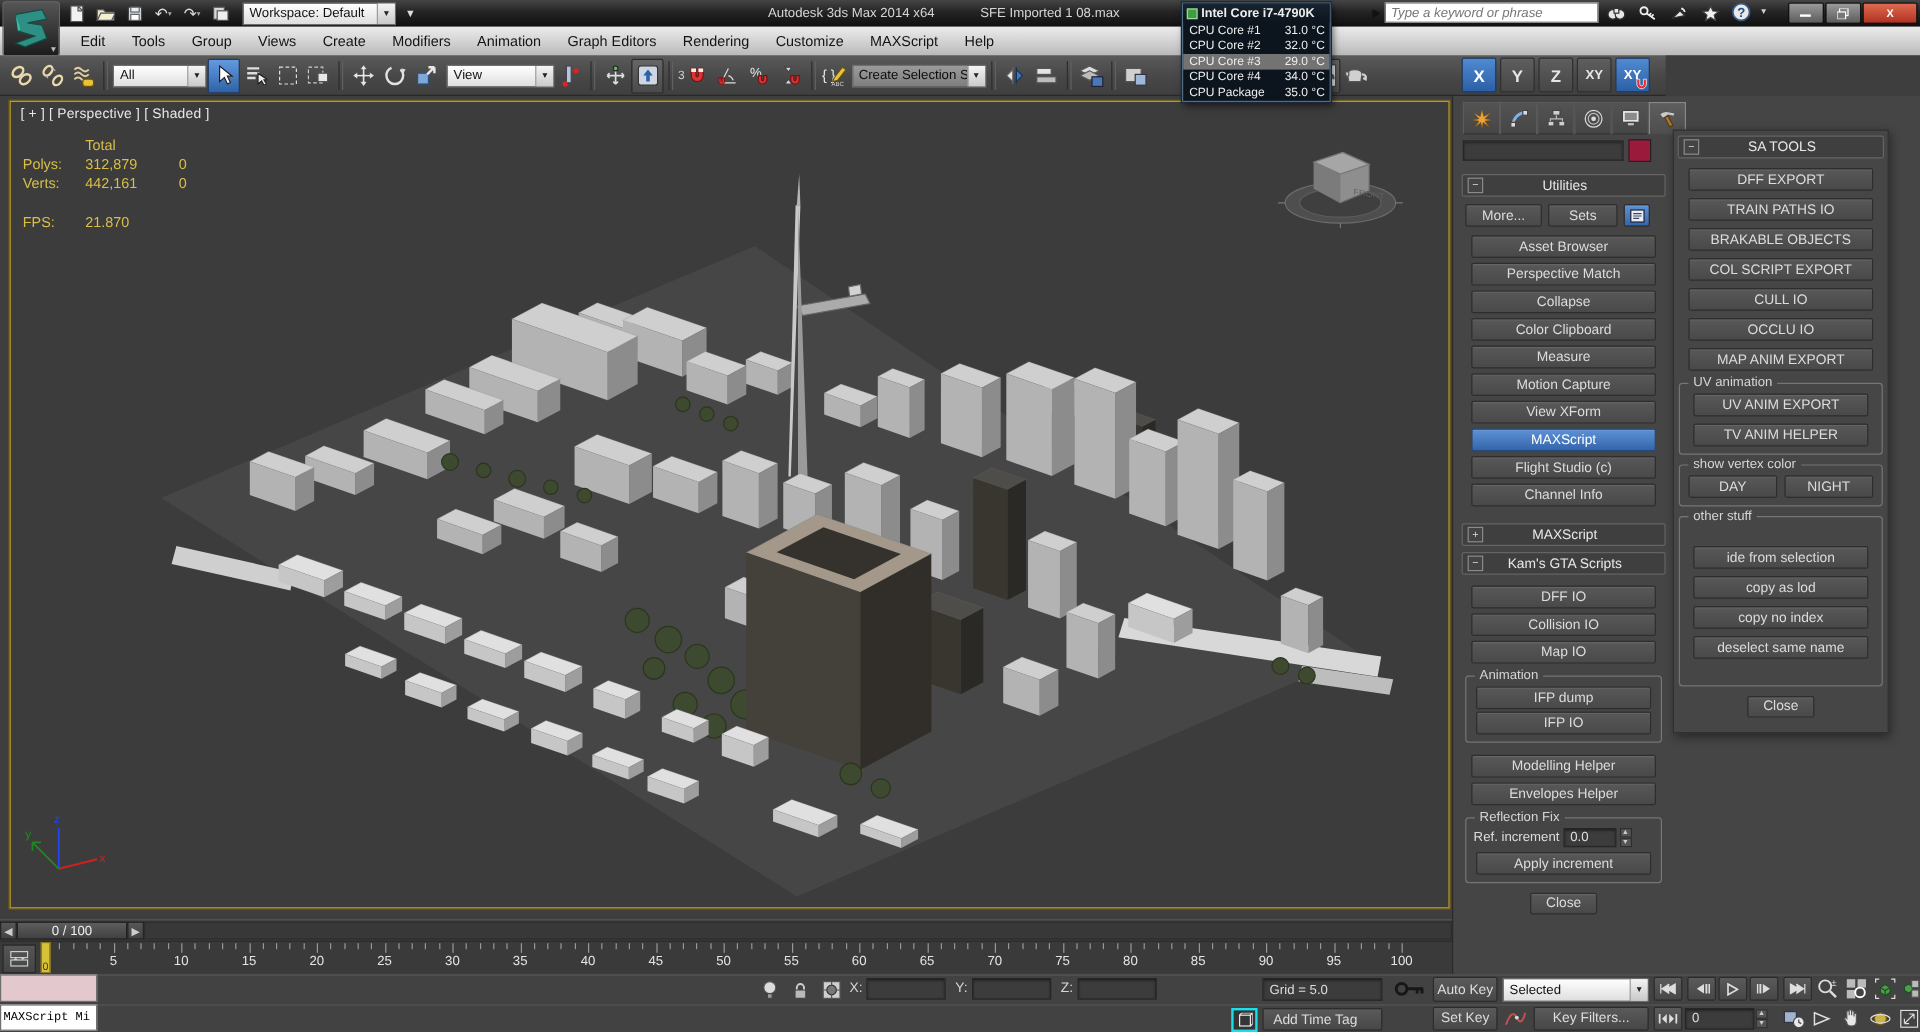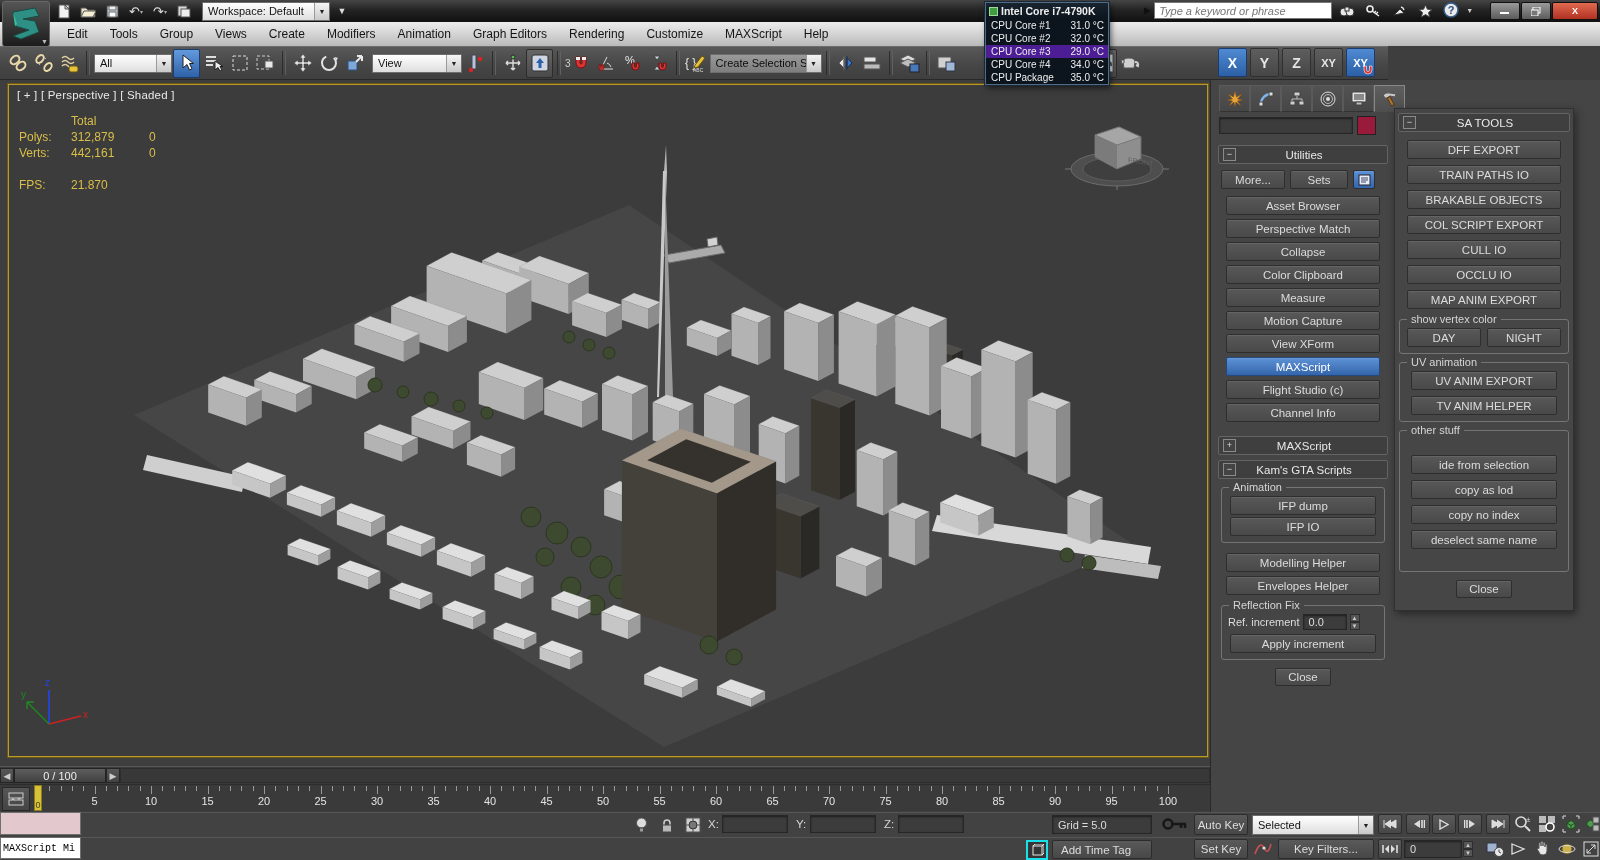--- a/index.html
+++ b/index.html
@@ -30,21 +30,21 @@
     background:linear-gradient(#9a9a9a,#5c5c5c);display:flex;align-items:center;justify-content:center;
     color:#fff;font-size:9px;}
   .wbtn.close{width:44px;background:linear-gradient(#e06a50,#b03222);font-weight:bold;}
   
   #cpuBox{position:absolute;left:985px;top:2px;width:122px;z-index:60;
     background:#0c141d;border:1px solid #4f6b85;box-shadow:0 0 0 1px #1b2836,2px 3px 6px rgba(0,0,0,.6);
     color:#eee;font-size:10px;}
   #cpuBox .hdr{display:flex;align-items:center;gap:3px;font-weight:bold;padding:2px 3px;font-size:10.5px;
     background:linear-gradient(#18242f,#0c141d);}
   #cpuBox .row{display:flex;justify-content:space-between;padding:1px 4px 1px 5px;}
-  #cpuBox .row:nth-child(4){background:#4c1d95;}
+  #cpuBox .row:nth-child(4){background:#737373;}
   .ledsq{width:7px;height:7px;background:#3f9e3f;border:1px solid #9fd89f;}
   
   #menubar{position:absolute;left:0;top:22px;width:1600px;height:24px;
     background:linear-gradient(#ececec,#cfcfcf 60%,#b9b9b9);display:flex;align-items:center;
     padding-left:56px;box-sizing:border-box;z-index:20;}
   .menu-item{padding:0 11px;color:#141414;font-size:12px;height:100%;display:flex;align-items:center;}
   
   #toolbar{position:absolute;left:0;top:46px;width:1388px;height:34px;
     background:linear-gradient(#595959,#474747 55%,#3f3f3f);
     border-top:1px solid #6c6c6c;border-bottom:1px solid #282828;
@@ -174,20 +174,24 @@
       <svg width="14" height="14">
           <rect x="1" y="2" width="9" height="10" fill="#d8d8d8" stroke="#555"></rect>
           <rect x="4" y="5" width="9" height="8" fill="#eee" stroke="#555"></rect>
         </svg>
     </span>
     <div id="workspaceCombo" class="combo" style="width:126px;">
       <span class="cval">Workspace: Default</span>
       <span class="carr">▼</span>
     </div>
     <span class="qat" style="color:#ddd;font-size:9px;">▼</span>
+    <div id="titleTexts">
+      <span>Autodesk 3ds Max  2014 x64</span>
+      <span>SFE Imported 1 08.max</span>
+    </div>
     <div id="searchWrap">
       <span style="color:#111;font-size:8px;text-shadow:0 0 1px #000;">▶</span>
       <input id="searchInput" placeholder="Type a keyword or phrase" style="">
       <span class="ictr">
         <svg width="16" height="12">
             <circle cx="5" cy="7" r="4" fill="#e8e8e8" stroke="#333"></circle>
             <circle cx="11" cy="7" r="4" fill="#e8e8e8" stroke="#333"></circle>
             <rect x="6" y="2" width="4" height="4" fill="#e8e8e8" stroke="#333"></rect>
           </svg>
       </span>
@@ -770,20 +774,25 @@
 
       <div class="rhead" style="margin-top:12px;">
         <span class="pm">+</span>
         <span class="rtitle">MAXScript</span>
       </div>
 
       <div class="rhead">
         <span class="pm">−</span>
         <span class="rtitle">Kam's GTA Scripts</span>
       </div>
+      <div class="bstack" style="padding-top:6px;">
+        <div class="btn3">DFF IO</div>
+        <div class="btn3">Collision IO</div>
+        <div class="btn3">Map IO</div>
+      </div>
       <div class="groupbox">
         <span class="glabel" style="background:#454545;">Animation</span>
         <div class="bstack" style="padding:0 4px;gap:2px;">
           <div class="btn3">IFP dump</div>
           <div class="btn3">IFP IO</div>
         </div>
       </div>
       <div class="bstack" style="padding-top:6px;">
         <div class="btn3">Modelling Helper</div>
         <div class="btn3">Envelopes Helper</div>
@@ -816,31 +825,31 @@
     <div class="bstack" style="padding:2px 12px;gap:6px;">
       <div class="btn3">DFF EXPORT</div>
       <div class="btn3">TRAIN PATHS IO</div>
       <div class="btn3">BRAKABLE OBJECTS</div>
       <div class="btn3">COL SCRIPT EXPORT</div>
       <div class="btn3">CULL IO</div>
       <div class="btn3">OCCLU IO</div>
       <div class="btn3">MAP ANIM EXPORT</div>
     </div>
     <div class="groupbox">
+      <span class="glabel">UV animation</span>
+      <div class="bstack" style="padding:0 7px;gap:6px;">
+        <div class="btn3">UV ANIM EXPORT</div>
+        <div class="btn3">TV ANIM HELPER</div>
+      </div>
+    </div>
+    <div class="groupbox">
       <span class="glabel">show vertex color</span>
       <div style="display:flex;gap:6px;padding:0 3px;">
         <div class="btn3" style="flex:1;">DAY</div>
         <div class="btn3" style="flex:1;">NIGHT</div>
-      </div>
-    </div>
-    <div class="groupbox">
-      <span class="glabel">UV animation</span>
-      <div class="bstack" style="padding:0 7px;gap:6px;">
-        <div class="btn3">UV ANIM EXPORT</div>
-        <div class="btn3">TV ANIM HELPER</div>
       </div>
     </div>
     <div class="groupbox">
       <span class="glabel">other stuff</span>
       <div class="bstack" style="padding:16px 7px;gap:6px;">
         <div class="btn3">ide from selection</div>
         <div class="btn3">copy as lod</div>
         <div class="btn3">copy no index</div>
         <div class="btn3">deselect same name</div>
       </div>

